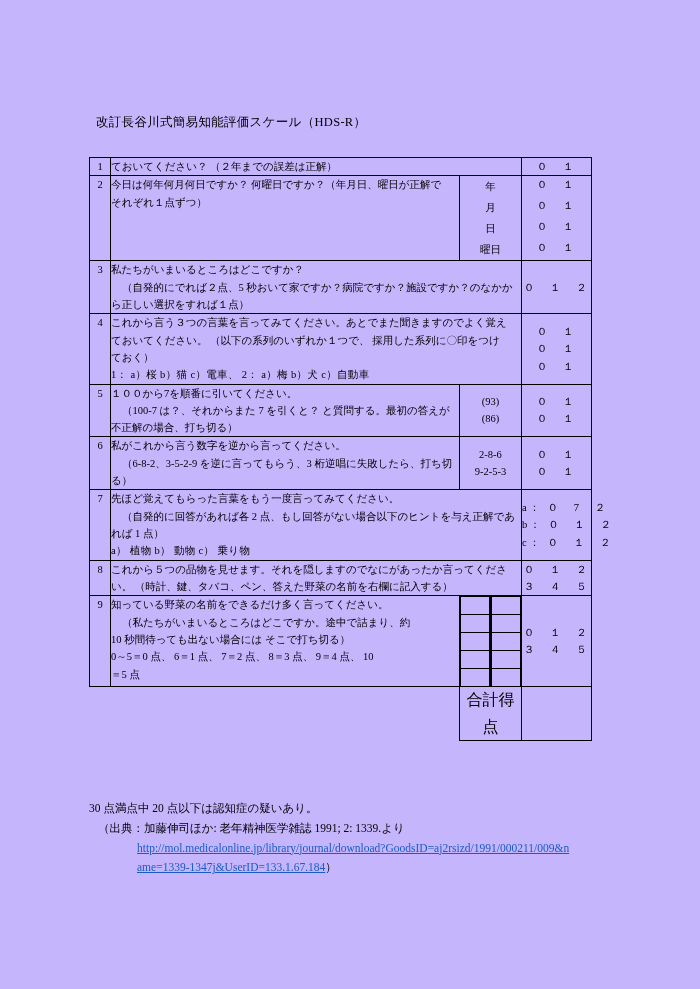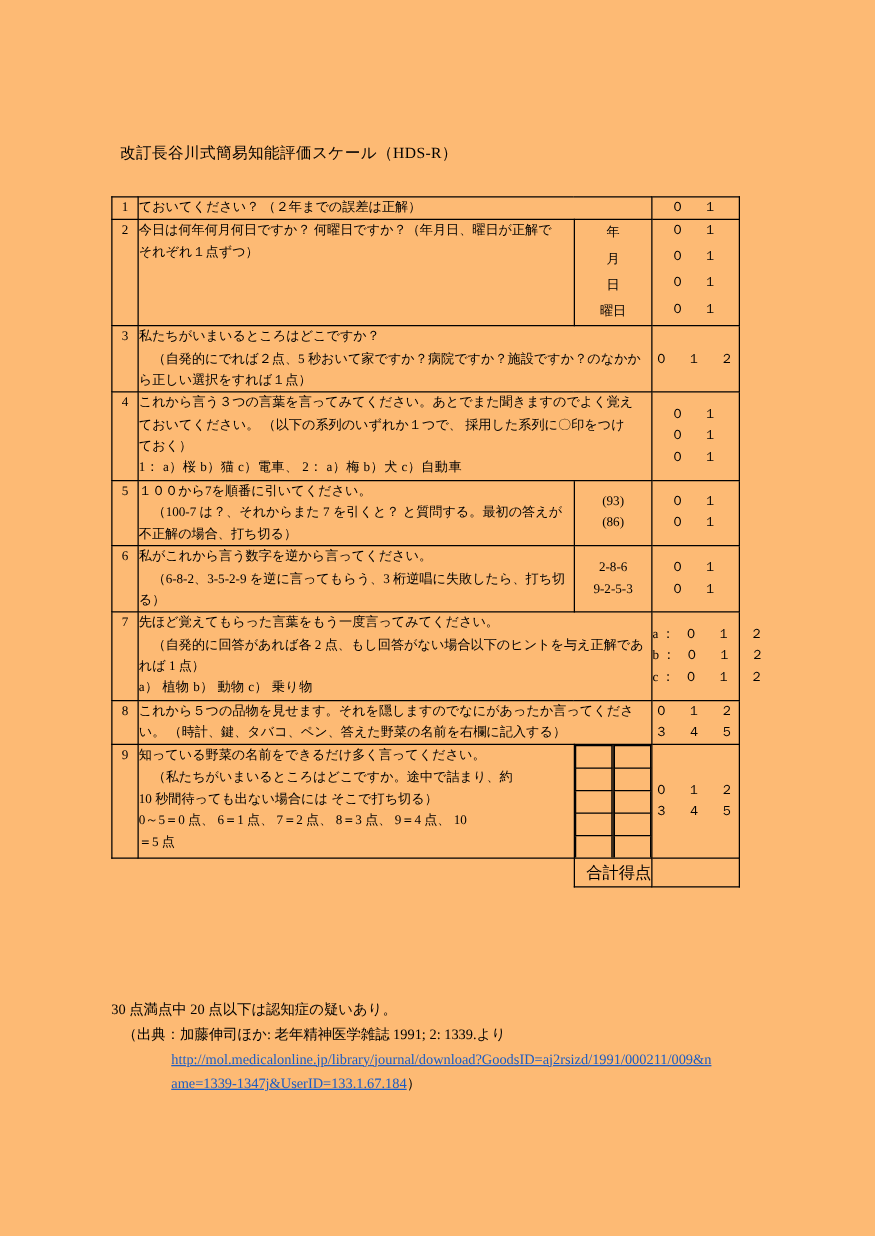--- a/index.html
+++ b/index.html
@@ -13,21 +13,21 @@
     font-family: "Liberation Serif", "DejaVu Serif", serif;
     color: #000000;
     position: relative;
     overflow: hidden;
   }
   .page {
     position: absolute;
     left: 0; top: 0;
     width: 700px;
     height: 989px;
-    background: #fdba74;
+    background: #c4b5fd;
   }
   .doc-title {
     position: absolute;
     left: 96px;
     top: 114px;
     font-size: 12.5px;
     letter-spacing: 0.3px;
     white-space: nowrap;
   }
 
@@ -112,22 +112,22 @@
   .writein tr:last-child td { border-bottom: none; }
   .wi-wrap { display: flex; height: 100%; }
   .wi-col  { flex: 1 1 0; }
   .wi-sep  { width: 1px; background: #000; }
   td.row9-write2 {
     padding: 0;
     width: 62px;
   }
 
   .total-label {
-    text-align: right;
-    font-size: 13px;
+    text-align: center;
+    font-size: 16px;
     padding: 3px 0 3px 0;
   }
 
   .footer {
     position: absolute;
     left: 89px;
     top: 799px;
     width: 530px;
     font-size: 11.5px;
     line-height: 1.72;
@@ -275,21 +275,21 @@
 
       <tr>
         <td class="no-cell">7</td>
         <td class="body-cell" colspan="2">
           <span class="ln">先ほど覚えてもらった言葉をもう一度言ってみてください。</span>
           <span class="ln ind">（自発的に回答があれば各 2 点、もし回答がない場合以下のヒントを与え正解であ</span>
           <span class="ln">れば 1 点）</span>
           <span class="ln sp-wide">a） 植物 b） 動物 c） 乗り物</span>
         </td>
         <td class="score-cell vmid">
-          <span class="score-line">a： ０　１　２</span>
+          <span class="score-line">a： ０　7　２</span>
           <span class="score-line">b： ０　１　２</span>
           <span class="score-line">c： ０　１　２</span>
         </td>
       </tr>
 
       <tr>
         <td class="no-cell">8</td>
         <td class="body-cell" colspan="2">
           <span class="ln">これから５つの品物を見せます。それを隠しますのでなにがあったか言ってくださ</span>
           <span class="ln">い。 （時計、鍵、タバコ、ペン、答えた野菜の名前を右欄に記入する）</span>

